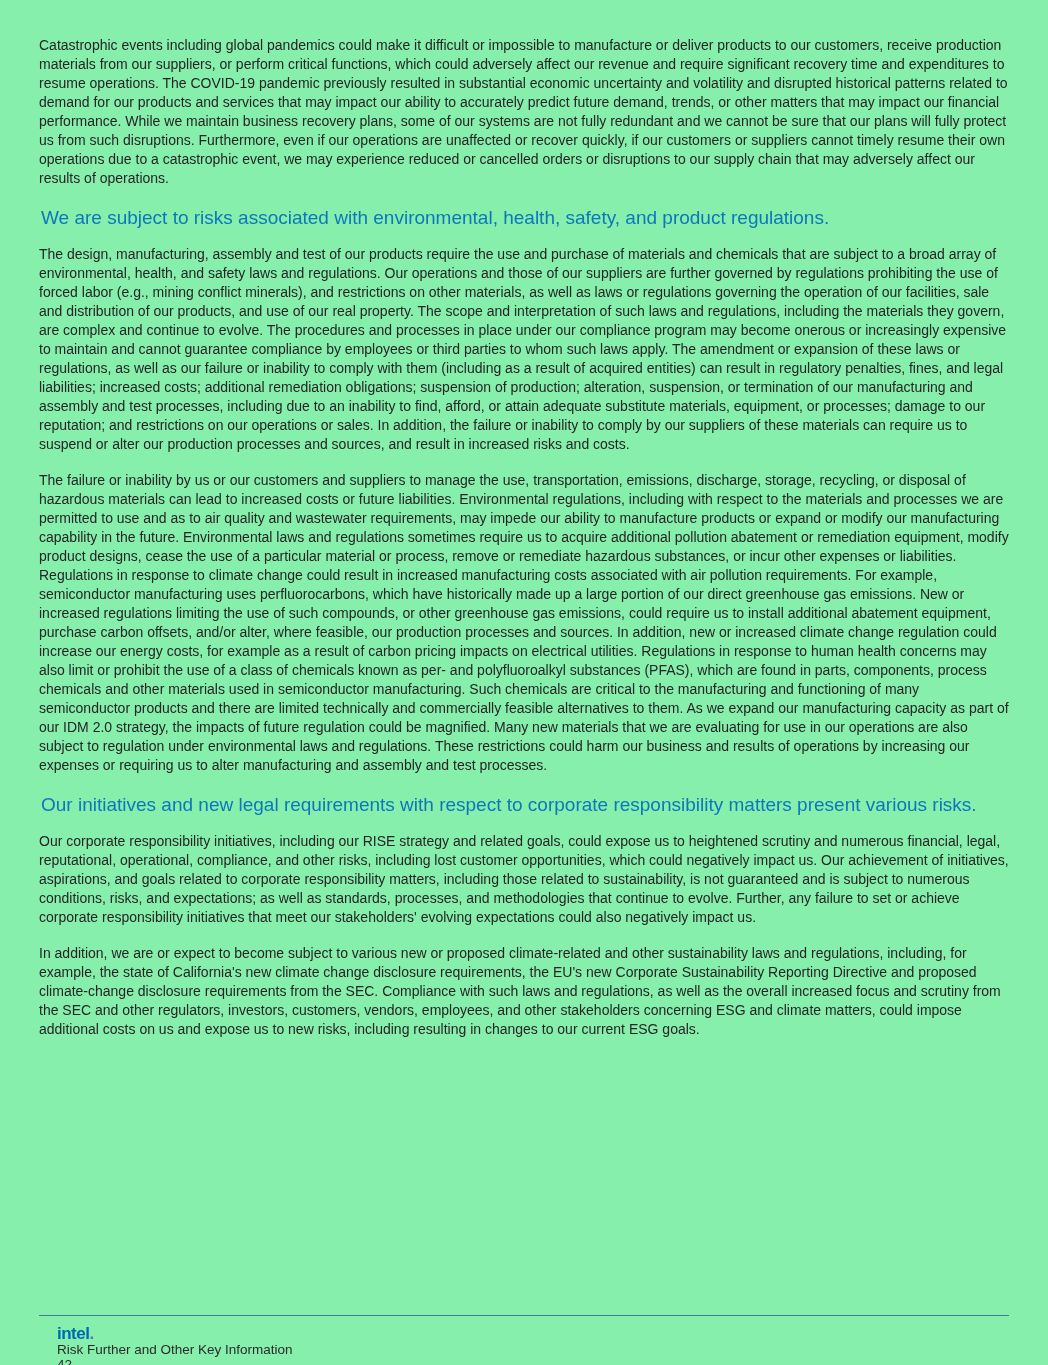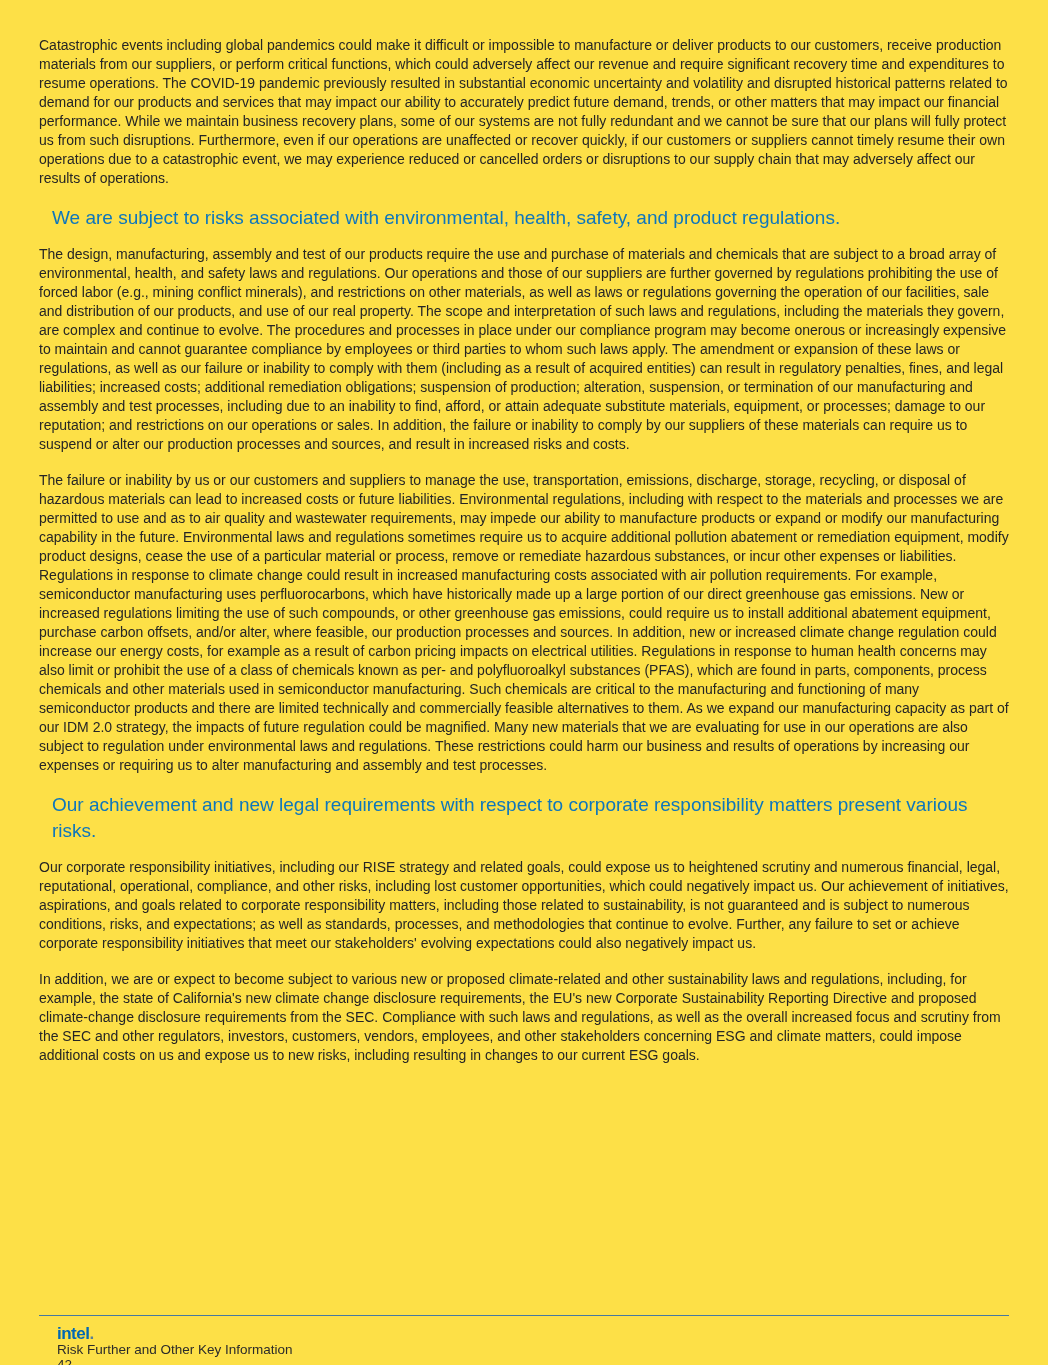--- a/index.html
+++ b/index.html
@@ -2,41 +2,41 @@
 <html><head>
 <meta charset="utf-8">
 <style>
   * { margin: 0; padding: 0; box-sizing: border-box; }
   html, body { background: #ffffff; }
   .page {
     position: relative;
     width: 1048px;
     height: 1365px;
     margin: 0 auto;
-    background: #fde047;
+    background: #86efac;
     font-family: "Liberation Sans", sans-serif;
     color: #252525;
     overflow: hidden;
   }
   .content {
     padding: 36px 39px 0 39px;
   }
   p.body-paragraph {
     font-size: 14px;
     line-height: 19px;
     margin: 0 0 17px 0;
     color: #252525;
     text-align: left;
   }
   h2.section-heading {
     font-size: 19px;
     line-height: 26px;
     font-weight: normal;
     color: #0e76bc;
-    margin: 3px 0 14px 13px;
+    margin: 3px 0 14px 2px;
   }
   .footer {
     position: absolute;
     left: 39px;
     right: 39px;
     top: 1315px;
     border-top: 1px solid #4679a0;
     padding-top: 9px;
     display: flex;
     align-items: baseline;
@@ -72,21 +72,21 @@
   <div class="content">
 
     <p class="body-paragraph">Catastrophic events including global pandemics could make it difficult or impossible to manufacture or deliver products to our customers, receive production materials from our suppliers, or perform critical functions, which could adversely affect our revenue and require significant recovery time and expenditures to resume operations. The COVID-19 pandemic previously resulted in substantial economic uncertainty and volatility and disrupted historical patterns related to demand for our products and services that may impact our ability to accurately predict future demand, trends, or other matters that may impact our financial performance. While we maintain business recovery plans, some of our systems are not fully redundant and we cannot be sure that our plans will fully protect us from such disruptions. Furthermore, even if our operations are unaffected or recover quickly, if our customers or suppliers cannot timely resume their own operations due to a catastrophic event, we may experience reduced or cancelled orders or disruptions to our supply chain that may adversely affect our results of operations.</p>
 
     <h2 class="section-heading">We are subject to risks associated with environmental, health, safety, and product regulations.</h2>
 
     <p class="body-paragraph">The design, manufacturing, assembly and test of our products require the use and purchase of materials and chemicals that are subject to a broad array of environmental, health, and safety laws and regulations. Our operations and those of our suppliers are further governed by regulations prohibiting the use of forced labor (e.g., mining conflict minerals), and restrictions on other materials, as well as laws or regulations governing the operation of our facilities, sale and distribution of our products, and use of our real property. The scope and interpretation of such laws and regulations, including the materials they govern, are complex and continue to evolve. The procedures and processes in place under our compliance program may become onerous or increasingly expensive to maintain and cannot guarantee compliance by employees or third parties to whom such laws apply. The amendment or expansion of these laws or regulations, as well as our failure or inability to comply with them (including as a result of acquired entities) can result in regulatory penalties, fines, and legal liabilities; increased costs; additional remediation obligations; suspension of production; alteration, suspension, or termination of our manufacturing and assembly and test processes, including due to an inability to find, afford, or attain adequate substitute materials, equipment, or processes; damage to our reputation; and restrictions on our operations or sales. In addition, the failure or inability to comply by our suppliers of these materials can require us to suspend or alter our production processes and sources, and result in increased risks and costs.</p>
 
     <p class="body-paragraph">The failure or inability by us or our customers and suppliers to manage the use, transportation, emissions, discharge, storage, recycling, or disposal of hazardous materials can lead to increased costs or future liabilities. Environmental regulations, including with respect to the materials and processes we are permitted to use and as to air quality and wastewater requirements, may impede our ability to manufacture products or expand or modify our manufacturing capability in the future. Environmental laws and regulations sometimes require us to acquire additional pollution abatement or remediation equipment, modify product designs, cease the use of a particular material or process, remove or remediate hazardous substances, or incur other expenses or liabilities. Regulations in response to climate change could result in increased manufacturing costs associated with air pollution requirements. For example, semiconductor manufacturing uses perfluorocarbons, which have historically made up a large portion of our direct greenhouse gas emissions. New or increased regulations limiting the use of such compounds, or other greenhouse gas emissions, could require us to install additional abatement equipment, purchase carbon offsets, and/or alter, where feasible, our production processes and sources. In addition, new or increased climate change regulation could increase our energy costs, for example as a result of carbon pricing impacts on electrical utilities. Regulations in response to human health concerns may also limit or prohibit the use of a class of chemicals known as per- and polyfluoroalkyl substances (PFAS), which are found in parts, components, process chemicals and other materials used in semiconductor manufacturing. Such chemicals are critical to the manufacturing and functioning of many semiconductor products and there are limited technically and commercially feasible alternatives to them. As we expand our manufacturing capacity as part of our IDM 2.0 strategy, the impacts of future regulation could be magnified. Many new materials that we are evaluating for use in our operations are also subject to regulation under environmental laws and regulations. These restrictions could harm our business and results of operations by increasing our expenses or requiring us to alter manufacturing and assembly and test processes.</p>
 
-    <h2 class="section-heading">Our achievement and new legal requirements with respect to corporate responsibility matters present various risks.</h2>
+    <h2 class="section-heading">Our initiatives and new legal requirements with respect to corporate responsibility matters present various risks.</h2>
 
     <p class="body-paragraph">Our corporate responsibility initiatives, including our RISE strategy and related goals, could expose us to heightened scrutiny and numerous financial, legal, reputational, operational, compliance, and other risks, including lost customer opportunities, which could negatively impact us. Our achievement of initiatives, aspirations, and goals related to corporate responsibility matters, including those related to sustainability, is not guaranteed and is subject to numerous conditions, risks, and expectations; as well as standards, processes, and methodologies that continue to evolve. Further, any failure to set or achieve corporate responsibility initiatives that meet our stakeholders' evolving expectations could also negatively impact us.</p>
 
     <p class="body-paragraph">In addition, we are or expect to become subject to various new or proposed climate-related and other sustainability laws and regulations, including, for example, the state of California's new climate change disclosure requirements, the EU's new Corporate Sustainability Reporting Directive and proposed climate-change disclosure requirements from the SEC. Compliance with such laws and regulations, as well as the overall increased focus and scrutiny from the SEC and other regulators, investors, customers, vendors, employees, and other stakeholders concerning ESG and climate matters, could impose additional costs on us and expose us to new risks, including resulting in changes to our current ESG goals.</p>
 
   </div>
 
   <div class="footer">
     <span class="intel-logo"><span>intel</span><span class="logo-dot">.</span></span>
     <span class="footer-title">Risk Further and Other Key Information</span>

